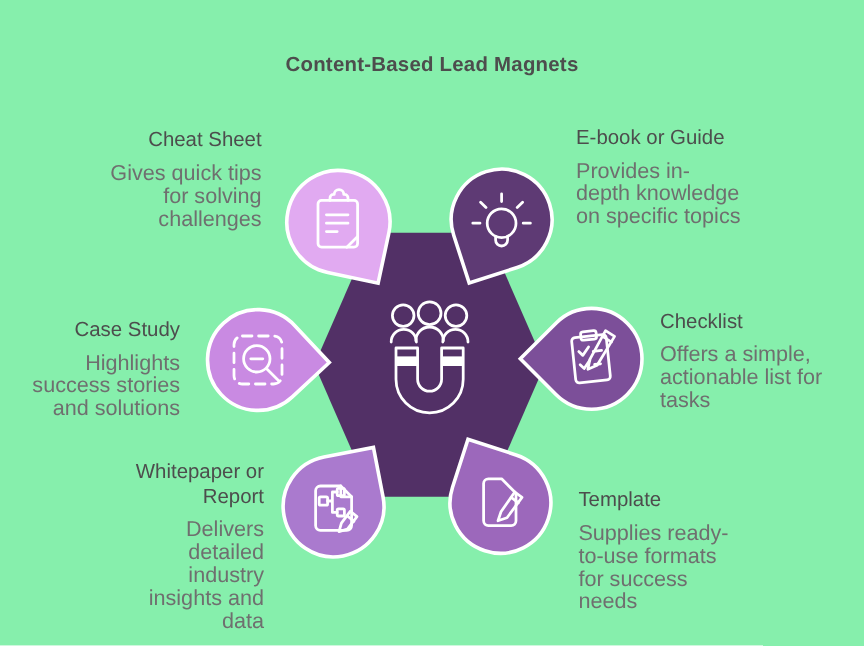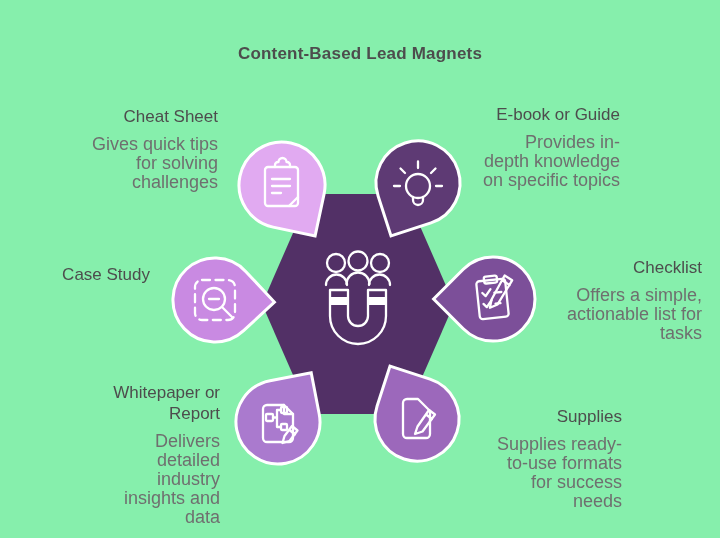--- a/index.html
+++ b/index.html
@@ -12,21 +12,21 @@
     font-size:17px;font-weight:700;color:#4d4d4d;letter-spacing:.2px;
   }
   .diagram-svg{position:absolute;left:0;top:0;}
   .pin{stroke:#ffffff;stroke-width:3;}
   .ic{fill:none;stroke:#ffffff;stroke-width:2.3;stroke-linecap:round;stroke-linejoin:round;}
   .ic-fill{fill:#ffffff;stroke:none;}
   .node-text{position:absolute;}
   .node-title{font-size:17px;font-weight:400;color:#4d4d4d;line-height:21px;}
   .node-desc{font-size:18px;color:#6f6f6f;line-height:19px;margin-top:8px;}
   .t-right{text-align:right;}
-  .t-left{text-align:right;}
+  .t-left{text-align:left;}
   .pos-cheat{right:502px;top:106px;width:140px;}
   .pos-ebook{left:480px;top:104px;width:140px;}
   .pos-case{right:570px;top:264px;width:136px;}
   .pos-check{left:550px;top:257px;width:152px;}
   .pos-white{right:500px;top:382px;width:128px;}
   .pos-template{left:482px;top:406px;width:140px;}
 </style>
 </head>
 <body>
 
@@ -106,30 +106,31 @@
     <div class="node-desc">Gives quick tips for solving challenges</div>
   </div>
 
   <div class="node-text pos-ebook t-left">
     <div class="node-title">E-book or Guide</div>
     <div class="node-desc">Provides in-depth knowledge on specific topics</div>
   </div>
 
   <div class="node-text pos-case t-right">
     <div class="node-title">Case Study</div>
+    <div class="node-desc">Highlights success stories and solutions</div>
   </div>
 
   <div class="node-text pos-white t-right">
     <div class="node-title">Whitepaper or Report</div>
     <div class="node-desc">Delivers detailed industry insights and data</div>
   </div>
 
   <div class="node-text pos-check t-left">
     <div class="node-title">Checklist</div>
     <div class="node-desc">Offers a simple, actionable list for tasks</div>
   </div>
 
   <div class="node-text pos-template t-left">
-    <div class="node-title">Supplies</div>
+    <div class="node-title">Template</div>
     <div class="node-desc">Supplies ready-to-use formats for success needs</div>
   </div>
 
 </div>
 
 </body></html>

